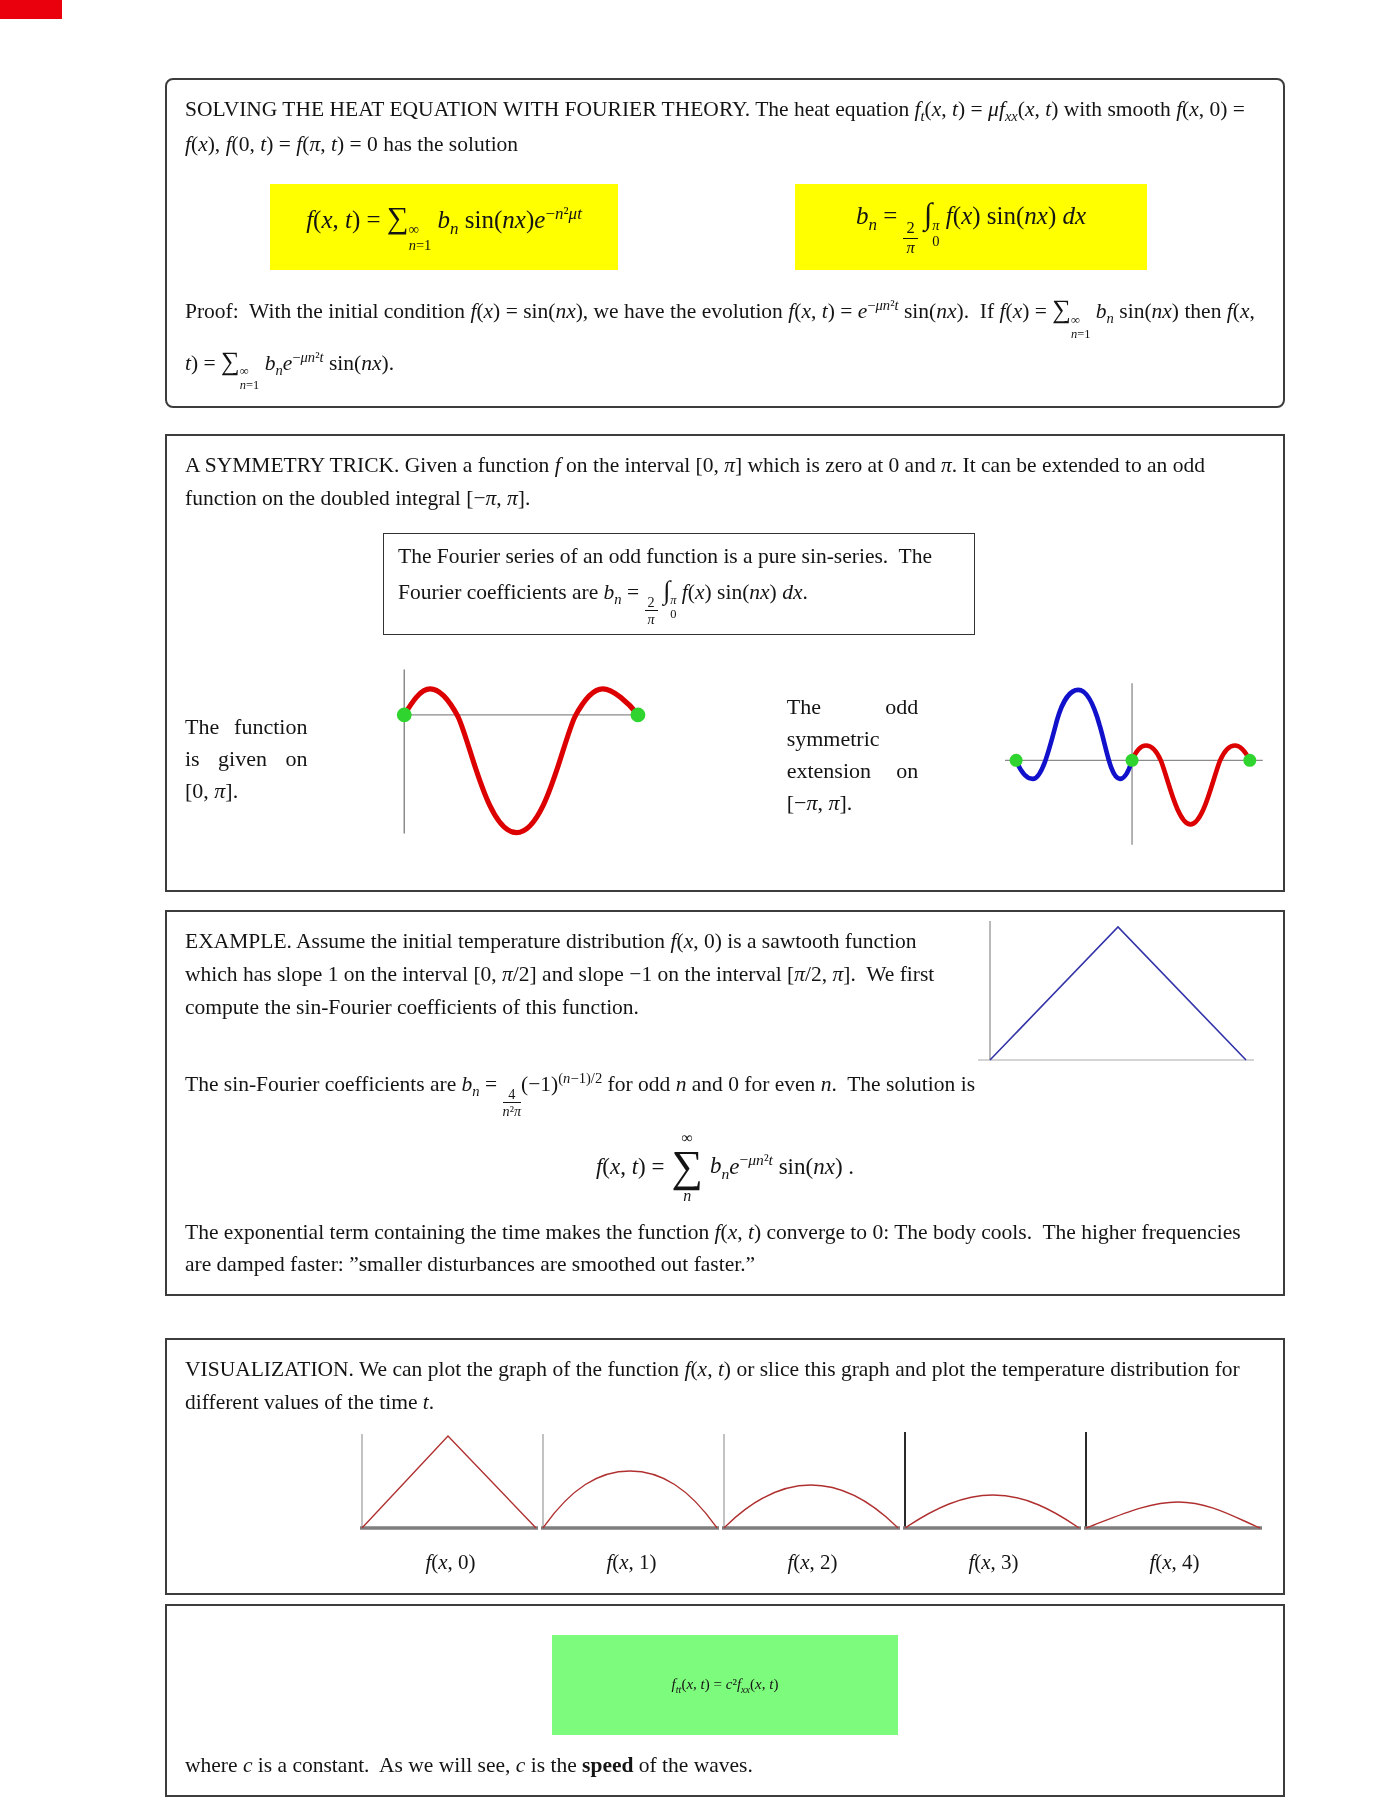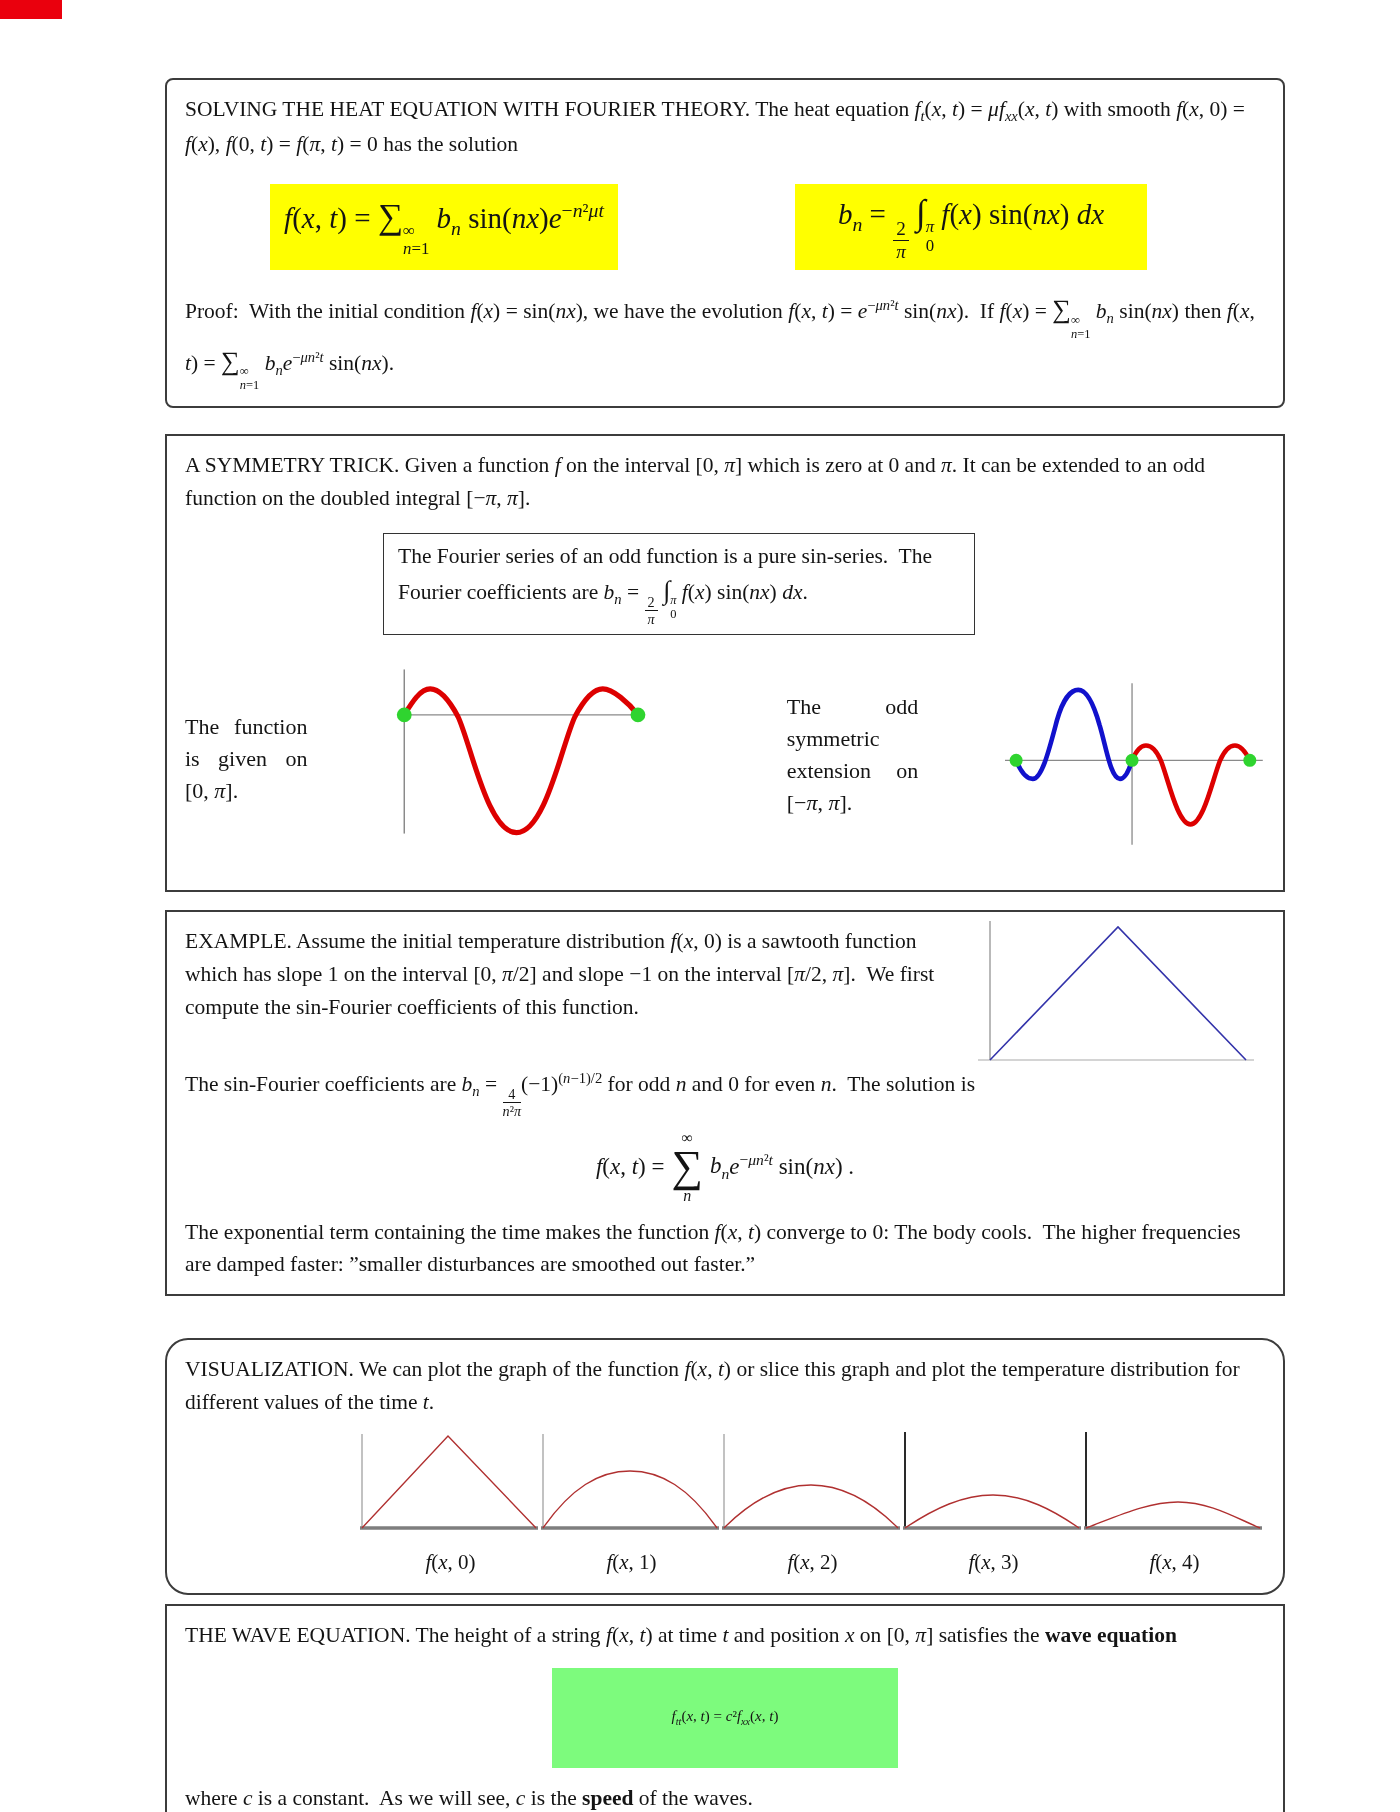--- a/index.html
+++ b/index.html
@@ -19,42 +19,42 @@
   p.tx{margin:0;font-size:21.5px;line-height:1.52;text-align:left;}
   sup,sub{font-size:68%;}
   i{font-style:italic;}
   .sig{font-size:1.22em;}
   .ss{display:inline-flex;flex-direction:column;vertical-align:-0.45em;font-size:0.58em;line-height:1.12;text-align:left;}
   .ss>span{display:block;}
   .frac{display:inline-flex;flex-direction:column;vertical-align:-0.55em;font-size:0.66em;line-height:1.15;text-align:center;}
   .frac>span:first-child{border-bottom:1.4px solid #141414;padding:0 3px;}
   
   .formulas{display:flex;margin:24px 0 20px 85px;}
-  .hl-yellow{background:var(--highlight-yellow);width:348px;height:86px;display:flex;align-items:center;justify-content:center;font-size:29px;}
+  .hl-yellow{background:var(--highlight-yellow);width:348px;height:86px;display:flex;align-items:center;justify-content:center;font-size:25px;}
   .hl-yellow+.hl-yellow{margin-left:177px;width:352px;}
   .box1{margin-bottom:26px;border-radius:8px;}
   
   .box2{margin-bottom:18px;padding-bottom:38px;}
   .note-box{border:1.6px solid #333;width:592px;margin:18px 0 11px 198px;padding:7px 14px;font-size:21.5px;line-height:1.45;}
   .plots-row{display:flex;align-items:flex-start;margin-top:24px;gap:32px;}
   .plot-caption{font-size:22px;line-height:1.45;text-align:justify;}
   .cap-left{width:132px;margin-top:52px;}
   .cap-right{width:142px;margin-left:95px;margin-top:32px;}
   .svg-left{margin-left:56px;}
   .svg-right{margin-left:55px;margin-top:18px;}
   
   .box3{margin-bottom:42px;}
   .tri-float{float:right;width:285px;height:142px;margin:-4px 2px 4px 16px;}
   .coeff-line{clear:both;margin-top:10px;}
   .disp-eq{display:flex;align-items:center;justify-content:center;margin:10px 0 12px 0;font-size:23px;}
   .bigsum{display:inline-flex;flex-direction:column;align-items:center;line-height:1;margin:0 7px;}
   .bigsum .lim{font-size:16px;}
   .bigsum .sigma{font-size:44px;line-height:0.95;}
   
-  .box4{margin-bottom:9px;padding-bottom:18px;border-radius:23px;}
+  .box4{margin-bottom:9px;padding-bottom:18px;}
   .viz-row{display:flex;justify-content:flex-end;margin-top:14px;}
   .viz-cell{width:181px;}
   .viz-label{text-align:center;font-size:21px;margin-top:14px;}
   
   .box5 .hl-green{background:var(--highlight-green);width:346px;height:100px;margin:16px auto 14px auto;display:flex;align-items:center;justify-content:center;font-size:15px;}
 </style>
 </head>
 <body>
 
 <div class="red-marker"></div>
@@ -183,20 +183,19 @@
           <line x1="2" y1="0" x2="2" y2="96" stroke="#2a2a2a" stroke-width="2"></line>
           <line x1="0" y1="96" x2="178" y2="96" stroke="#7e7e7e" stroke-width="3.4"></line>
           <path d="M2,96 C34,84 64,70 94,70 C126,70 152,86 176,96" fill="none" stroke="var(--viz-red)" stroke-width="1.4"></path>
         </svg>
         <div class="viz-label"><i>f</i>(<i>x</i>, 4)</div>
       </div>
     </div>
   </div>
 
   <div class="nbox box5">
-    <p class="tx">THE WAVE EQUATION. The height of a string <i>f</i>(<i>x</i>, <i>t</i>) at time <i>t</i> and position <i>x</i> on [0, <i>π</i>] satisfies the <b>wave equation</b></p>
     <div class="hl-green">
       <span><i>f<sub>tt</sub></i>(<i>x</i>, <i>t</i>) = <i>c</i>²<i>f<sub>xx</sub></i>(<i>x</i>, <i>t</i>)</span>
     </div>
     <p class="tx">where <i>c</i> is a constant.&nbsp; As we will see, <i>c</i> is the <b>speed</b> of the waves.</p>
   </div>
 
 </div>
 
 </body></html>

